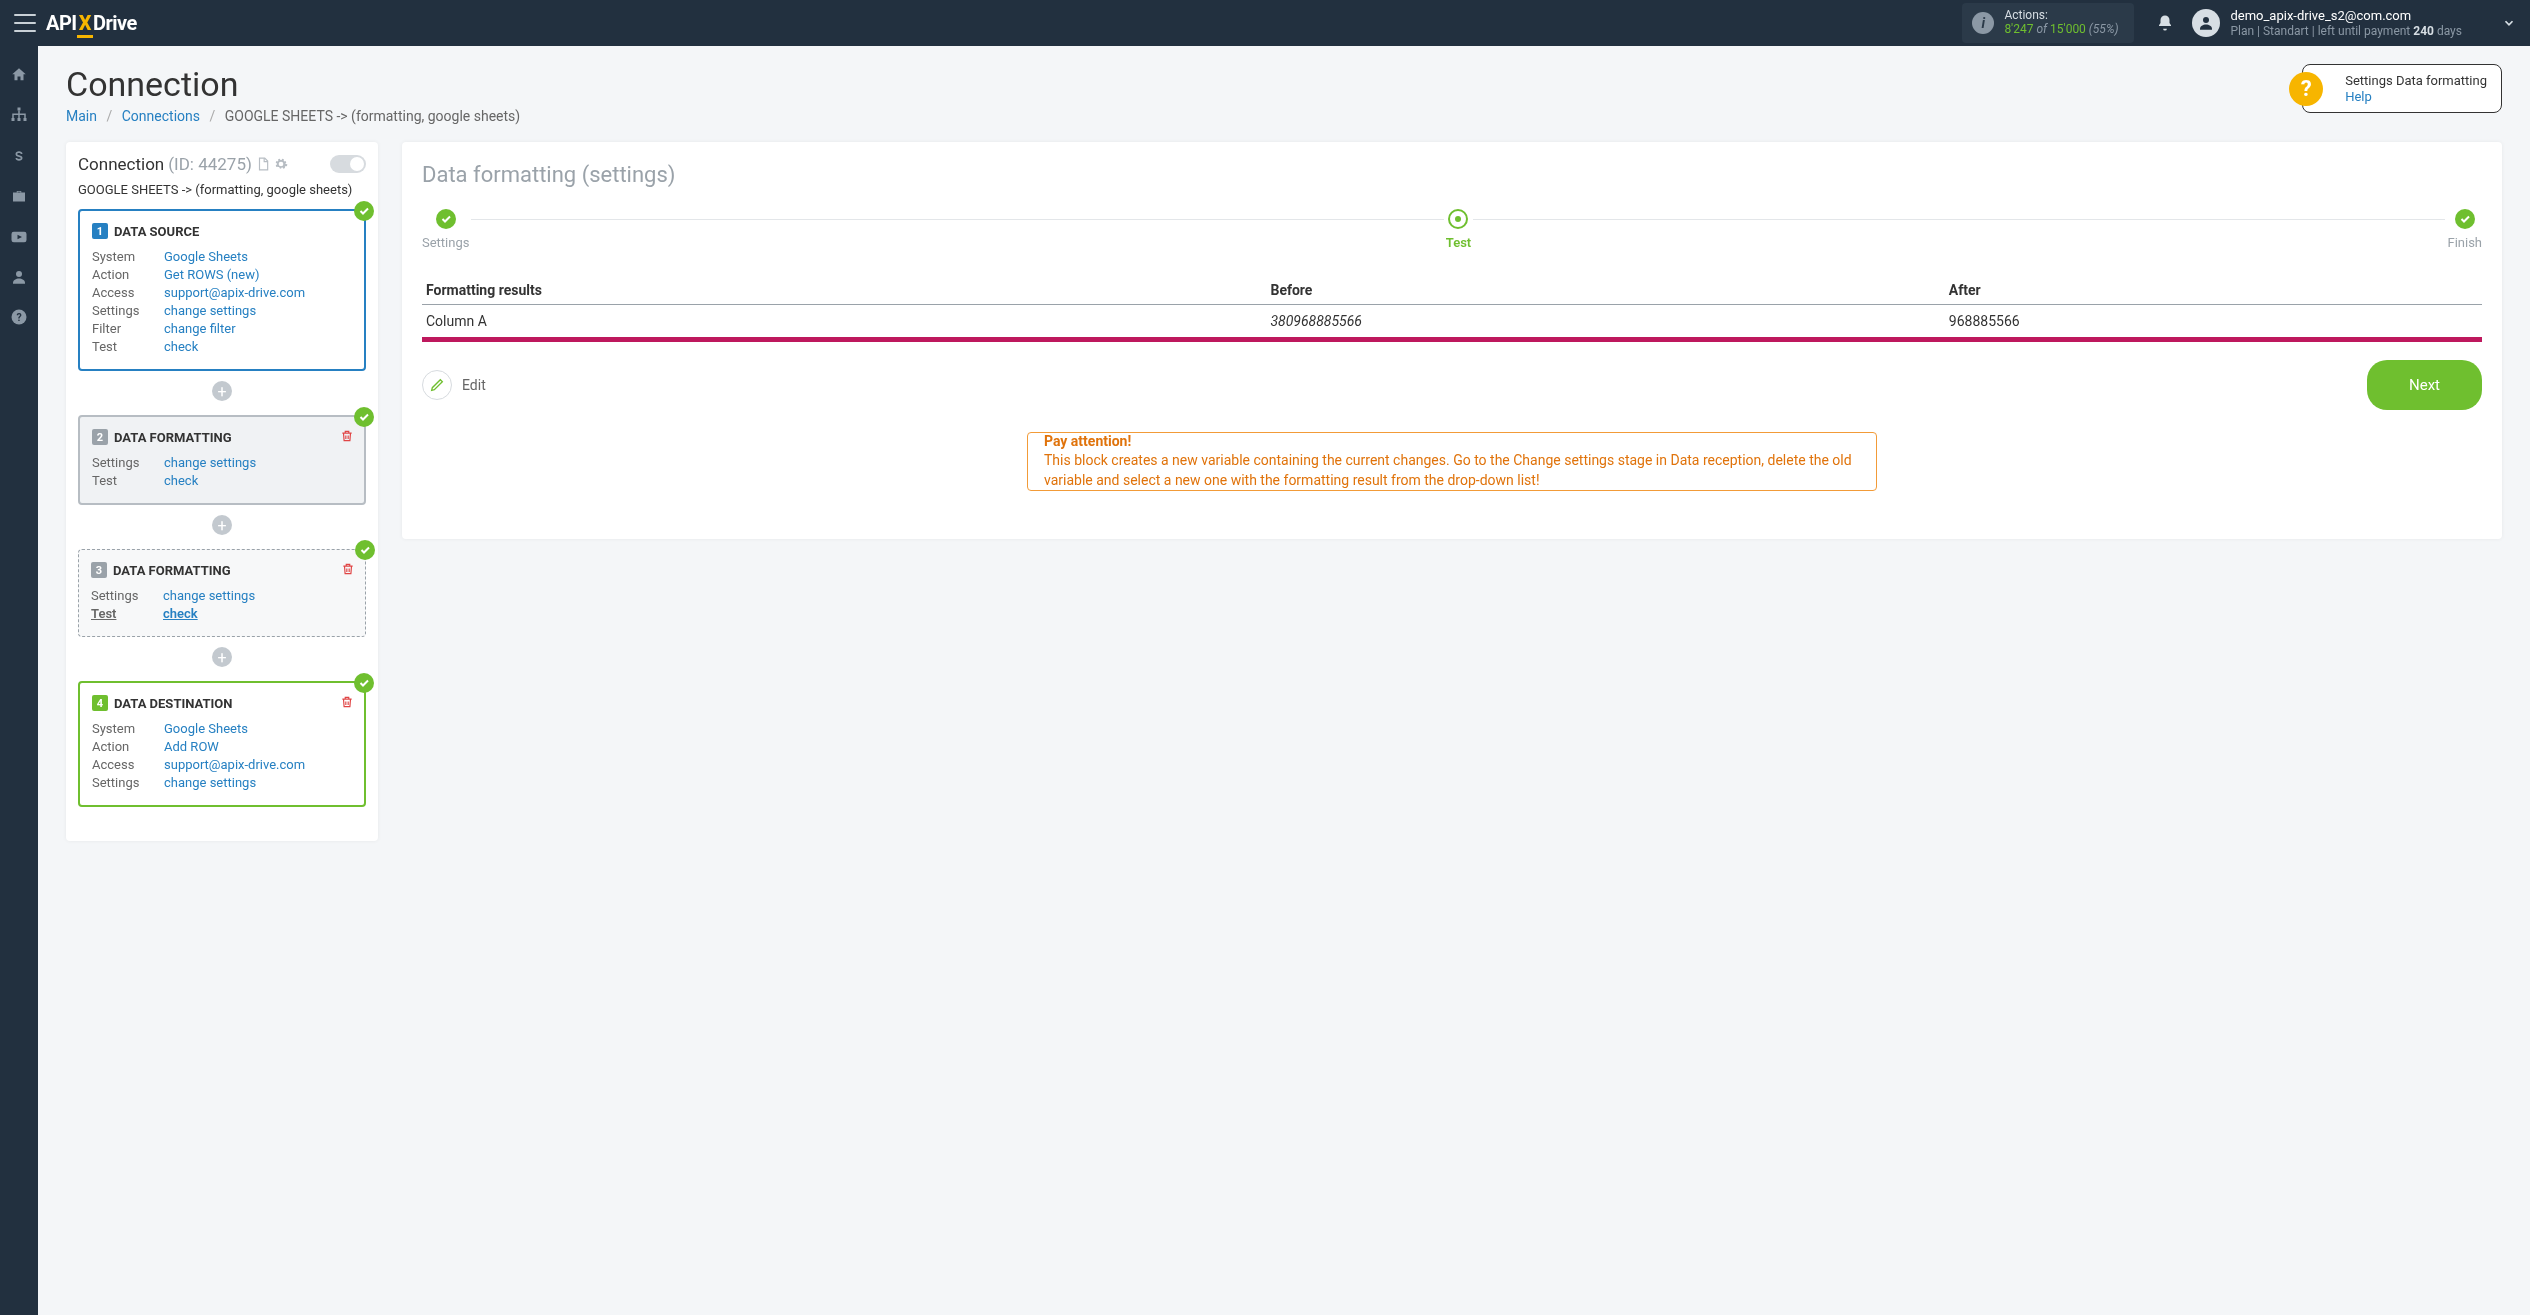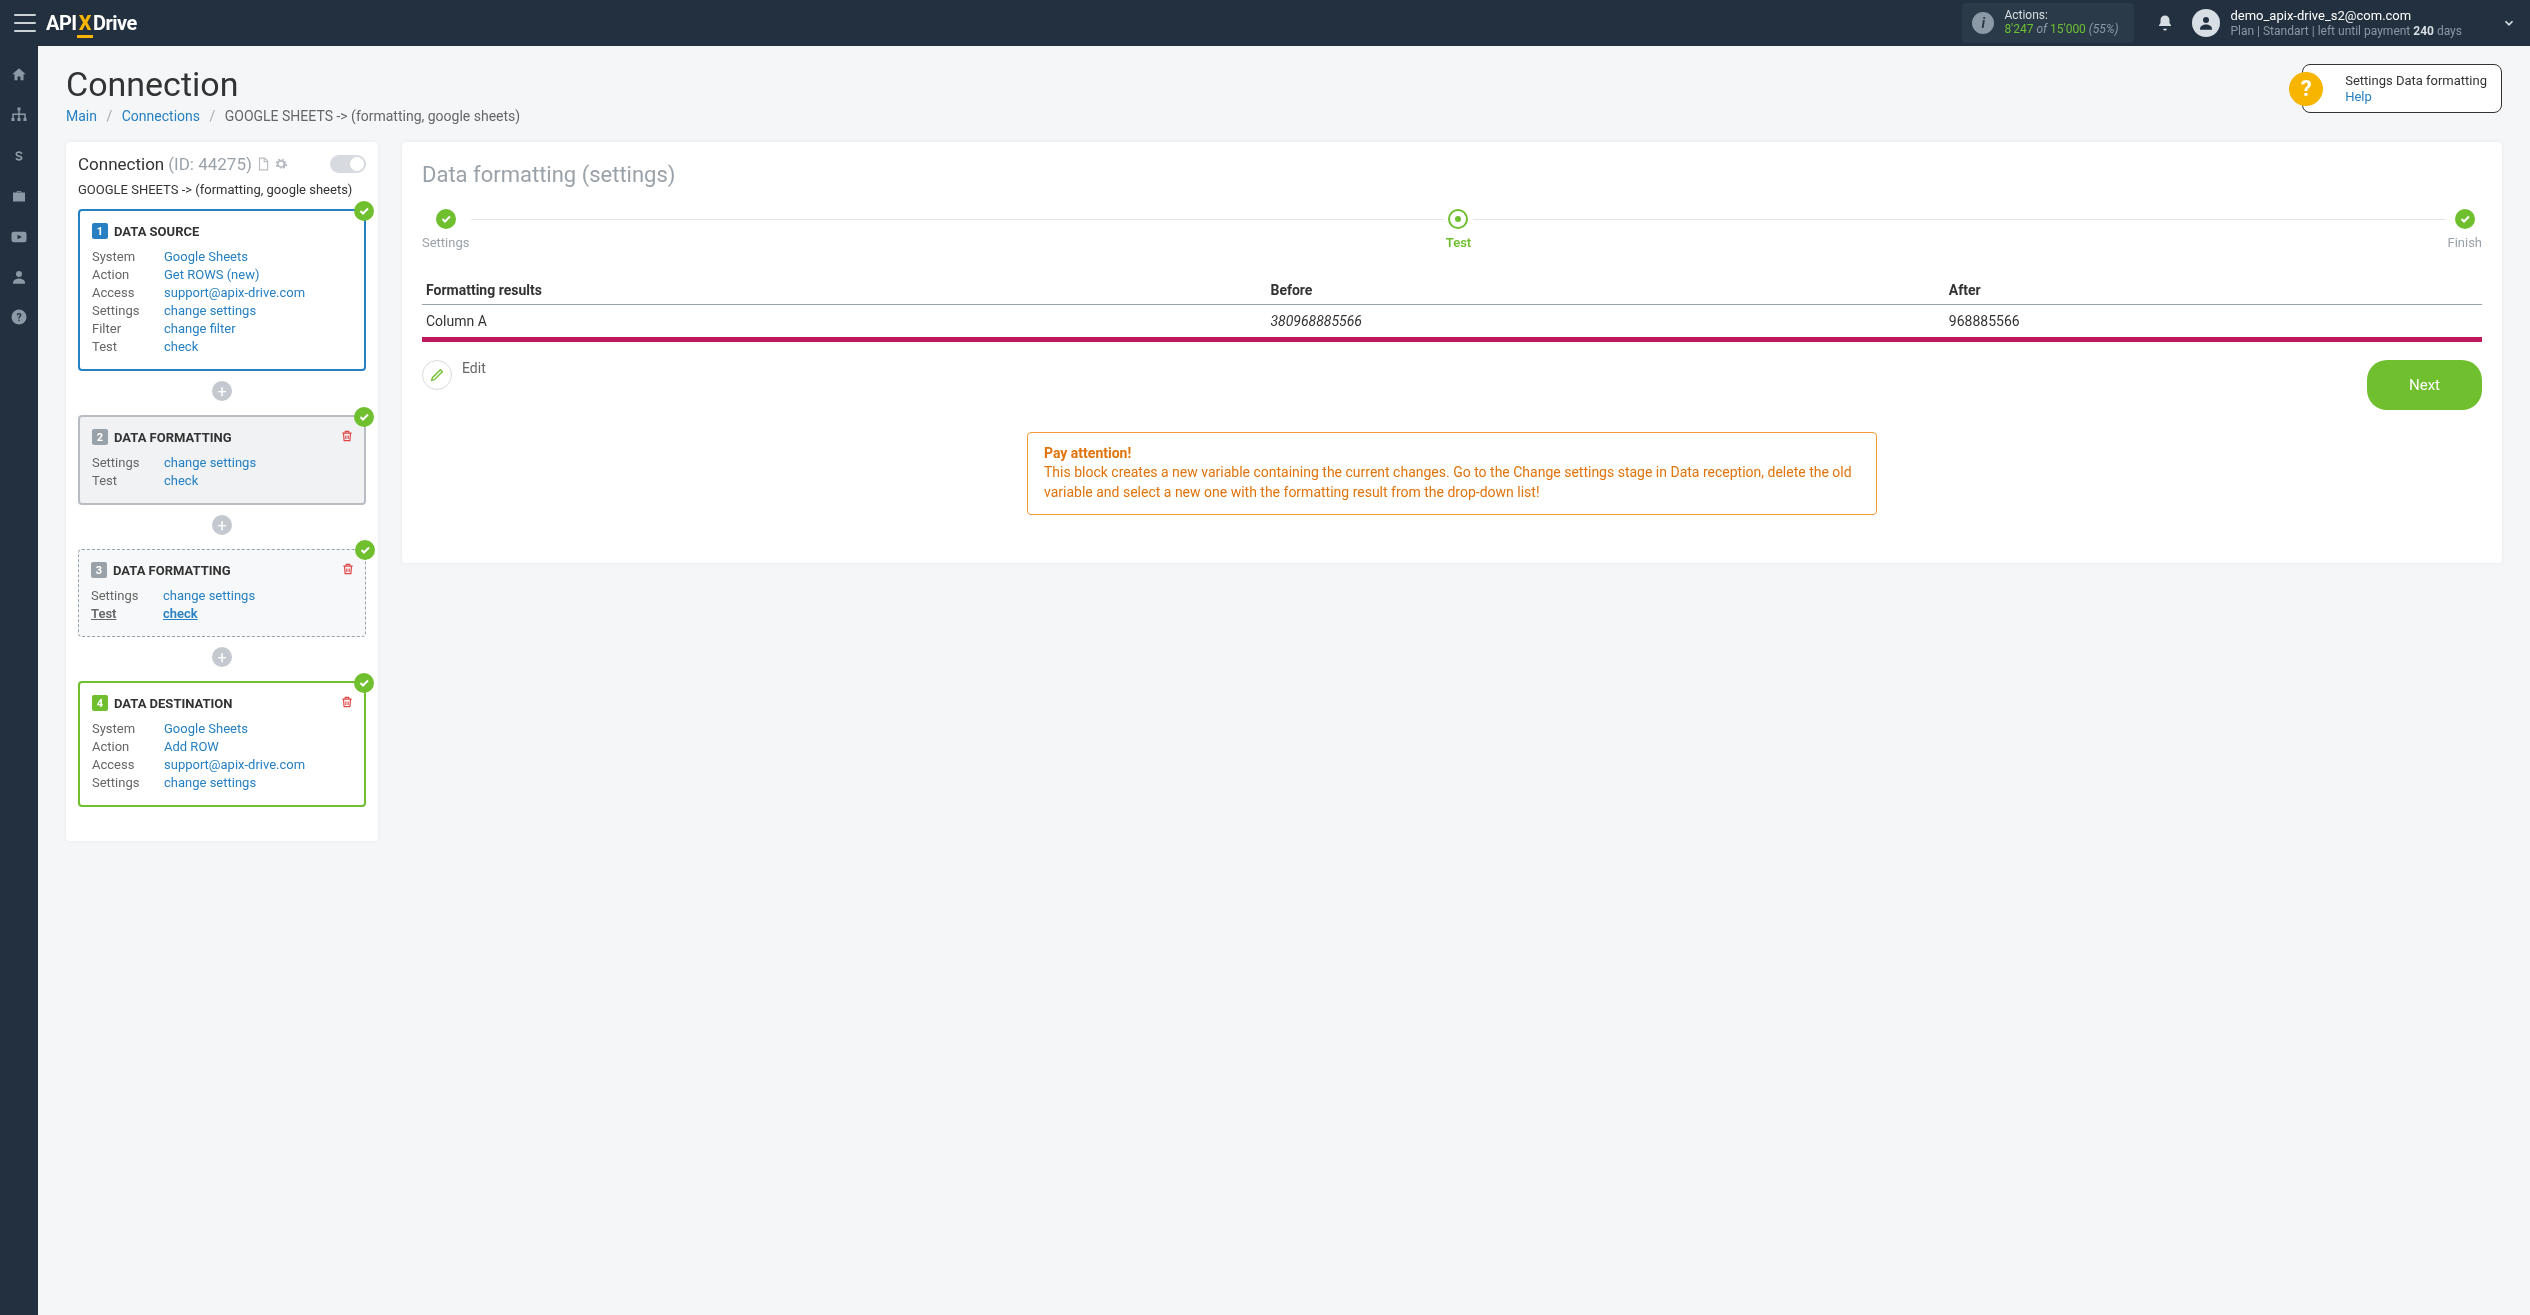--- a/index.html
+++ b/index.html
@@ -90,26 +90,26 @@
 .step .lbl{font-size:13px;margin-top:6px}
 .step .lbl.muted{color:#9aa2a9}
 .step .lbl.green{color:#6fbf2f;font-weight:600}
 .line{flex:1;height:1px;background:#e3e6e9;margin:0 2px;align-self:flex-start;margin-top:10px}
 
 table.results{width:100%;border-collapse:collapse;margin-top:26px}
 table.results th{text-align:left;font-weight:700;font-size:14px;padding:6px 4px;border-bottom:1px solid #9aa2a9}
 table.results td{padding:8px 4px;font-size:14px;border-bottom:5px solid #be185d}
 table.results td.before{font-style:italic}
 
-.actions-row{display:flex;align-items:flex-start;margin-top:18px}
+.actions-row{display:flex;align-items:center;margin-top:18px}
 .edit-icon{width:30px;height:30px;border:1px solid #d7dbdf;border-radius:50%;display:flex;align-items:center;justify-content:center;color:#6fbf2f;cursor:pointer;margin-right:10px}
 .edit-label{color:#666}
 .next-btn{margin-left:auto;background:#6fbf2f;color:#fff;border:none;border-radius:20px;padding:16px 42px;font-size:15px;cursor:pointer}
 
-.alert{border:1px solid #f29b38;border-radius:4px;padding:12px 16px;margin:22px auto 16px;max-width:850px}
+.alert{border:1px solid #f29b38;border-radius:4px;padding:0 16px;margin:22px auto 16px;max-width:850px}
 .alert .at{color:#e0730b;font-weight:700;margin-bottom:2px}
 .alert .atx{color:#e0730b;line-height:1.4}
 
 svg{display:block}
 </style>
 </head>
 <body>
 
 <div class="topbar">
   <div class="hamburger">

